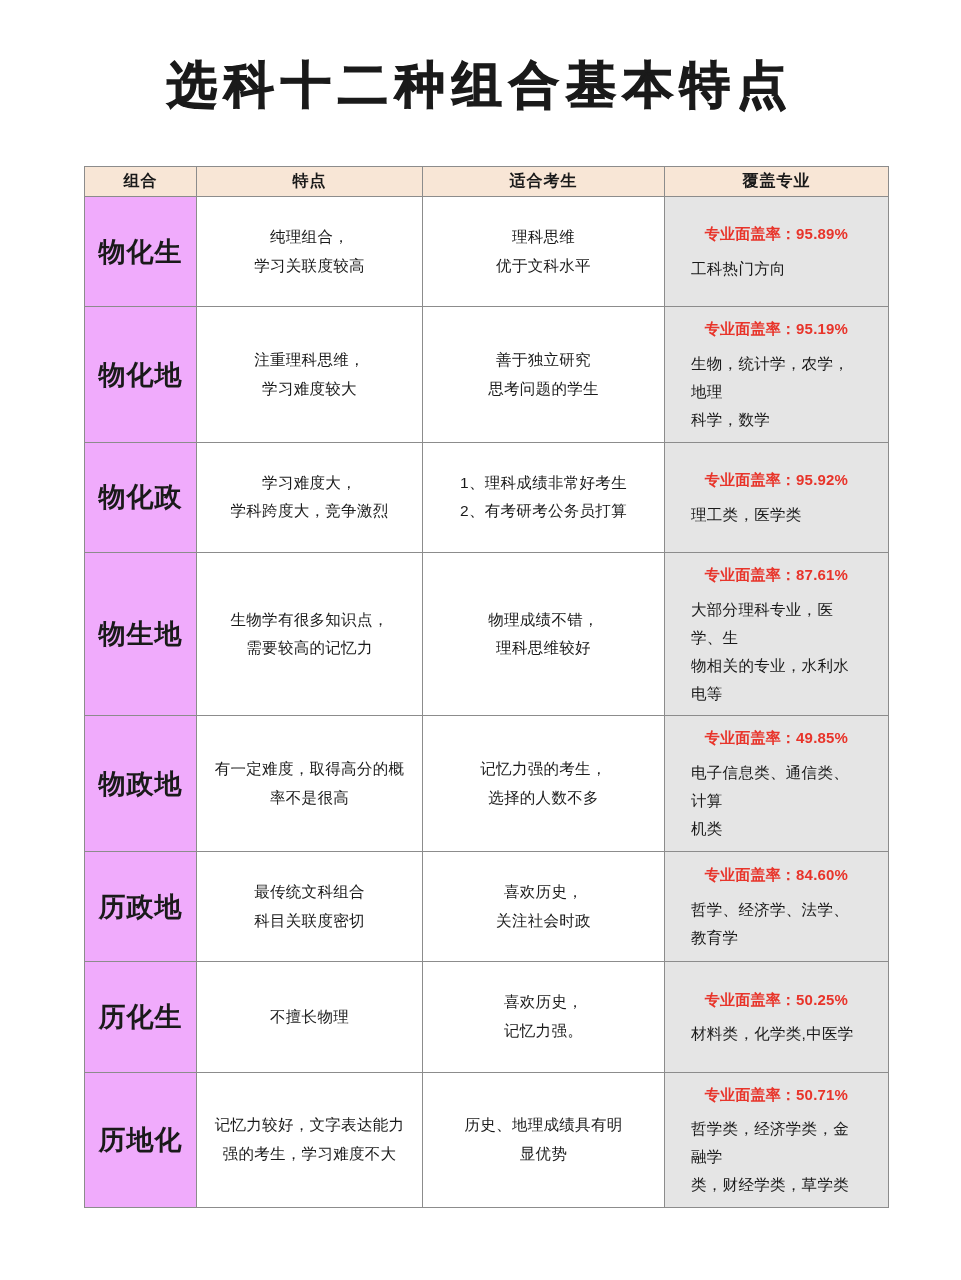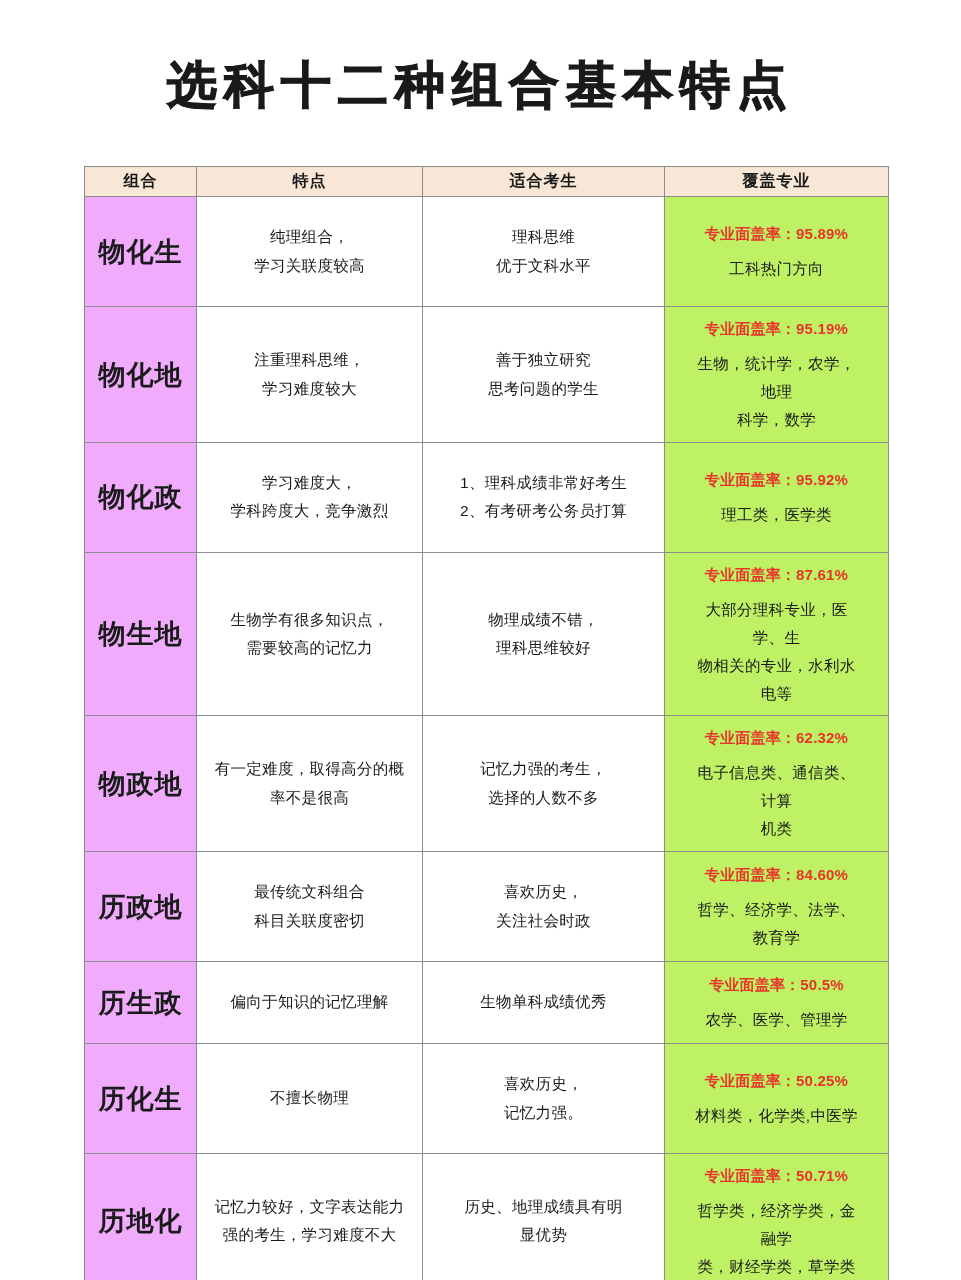--- a/index.html
+++ b/index.html
@@ -75,45 +75,45 @@
   td.feature-cell,
   td.student-cell {
     background: #ffffff;
     font-size: 15.5px;
     line-height: 1.85;
     padding: 26px 10px;
     letter-spacing: 0.3px;
   }
 
   td.major-cell {
-    background: #bef264;
+    background: #e5e5e5;
     font-size: 15.5px;
     line-height: 1.85;
     padding: 8px 26px;
     text-align: center;
     letter-spacing: 0.3px;
     margin-left: 20px;
   }
 
   .rate-line {
     color: #e8342a;
     font-weight: bold;
     font-size: 15px;
     display: block;
     margin-bottom: 7px;
     letter-spacing: 0.2px;
   }
 
   .major-body {
     display: block;
-    text-align: center;
+    text-align: left;
     line-height: 1.8;
   }
 
-  .major-cell.left-align .major-body { text-align: center; }
+  .major-cell.left-align .major-body { text-align: left; }
 
   .cell-line { display: block; }
 </style>
 </head>
 <body>
 
 <h1 class="page-title">选科十二种组合基本特点</h1>
 
 <div class="table-wrap">
   <table class="combo-table">
@@ -206,21 +206,21 @@
           <td class="combo-cell">物政地</td>
           <td class="feature-cell">
             <span class="cell-line">有一定难度，取得高分的概</span>
             <span class="cell-line">率不是很高</span>
           </td>
           <td class="student-cell">
             <span class="cell-line">记忆力强的考生，</span>
             <span class="cell-line">选择的人数不多</span>
           </td>
           <td class="major-cell left-align">
-            <span class="rate-line">专业面盖率：62.32%</span>
+            <span class="rate-line">专业面盖率：49.85%</span>
             <span class="major-body">
               <span class="cell-line">电子信息类、通信类、计算</span>
               <span class="cell-line">机类</span>
             </span>
           </td>
         </tr>
         <tr>
           <td class="combo-cell">历政地</td>
           <td class="feature-cell">
             <span class="cell-line">最传统文科组合</span>
@@ -228,35 +228,20 @@
           </td>
           <td class="student-cell">
             <span class="cell-line">喜欢历史，</span>
             <span class="cell-line">关注社会时政</span>
           </td>
           <td class="major-cell left-align">
             <span class="rate-line">专业面盖率：84.60%</span>
             <span class="major-body">
               <span class="cell-line">哲学、经济学、法学、</span>
               <span class="cell-line">教育学</span>
-            </span>
-          </td>
-        </tr>
-        <tr>
-          <td class="combo-cell">历生政</td>
-          <td class="feature-cell">
-            <span class="cell-line">偏向于知识的记忆理解</span>
-          </td>
-          <td class="student-cell">
-            <span class="cell-line">生物单科成绩优秀</span>
-          </td>
-          <td class="major-cell">
-            <span class="rate-line">专业面盖率：50.5%</span>
-            <span class="major-body">
-              <span class="cell-line">农学、医学、管理学</span>
             </span>
           </td>
         </tr>
         <tr>
           <td class="combo-cell">历化生</td>
           <td class="feature-cell">
             <span class="cell-line">不擅长物理</span>
           </td>
           <td class="student-cell">
             <span class="cell-line">喜欢历史，</span>

